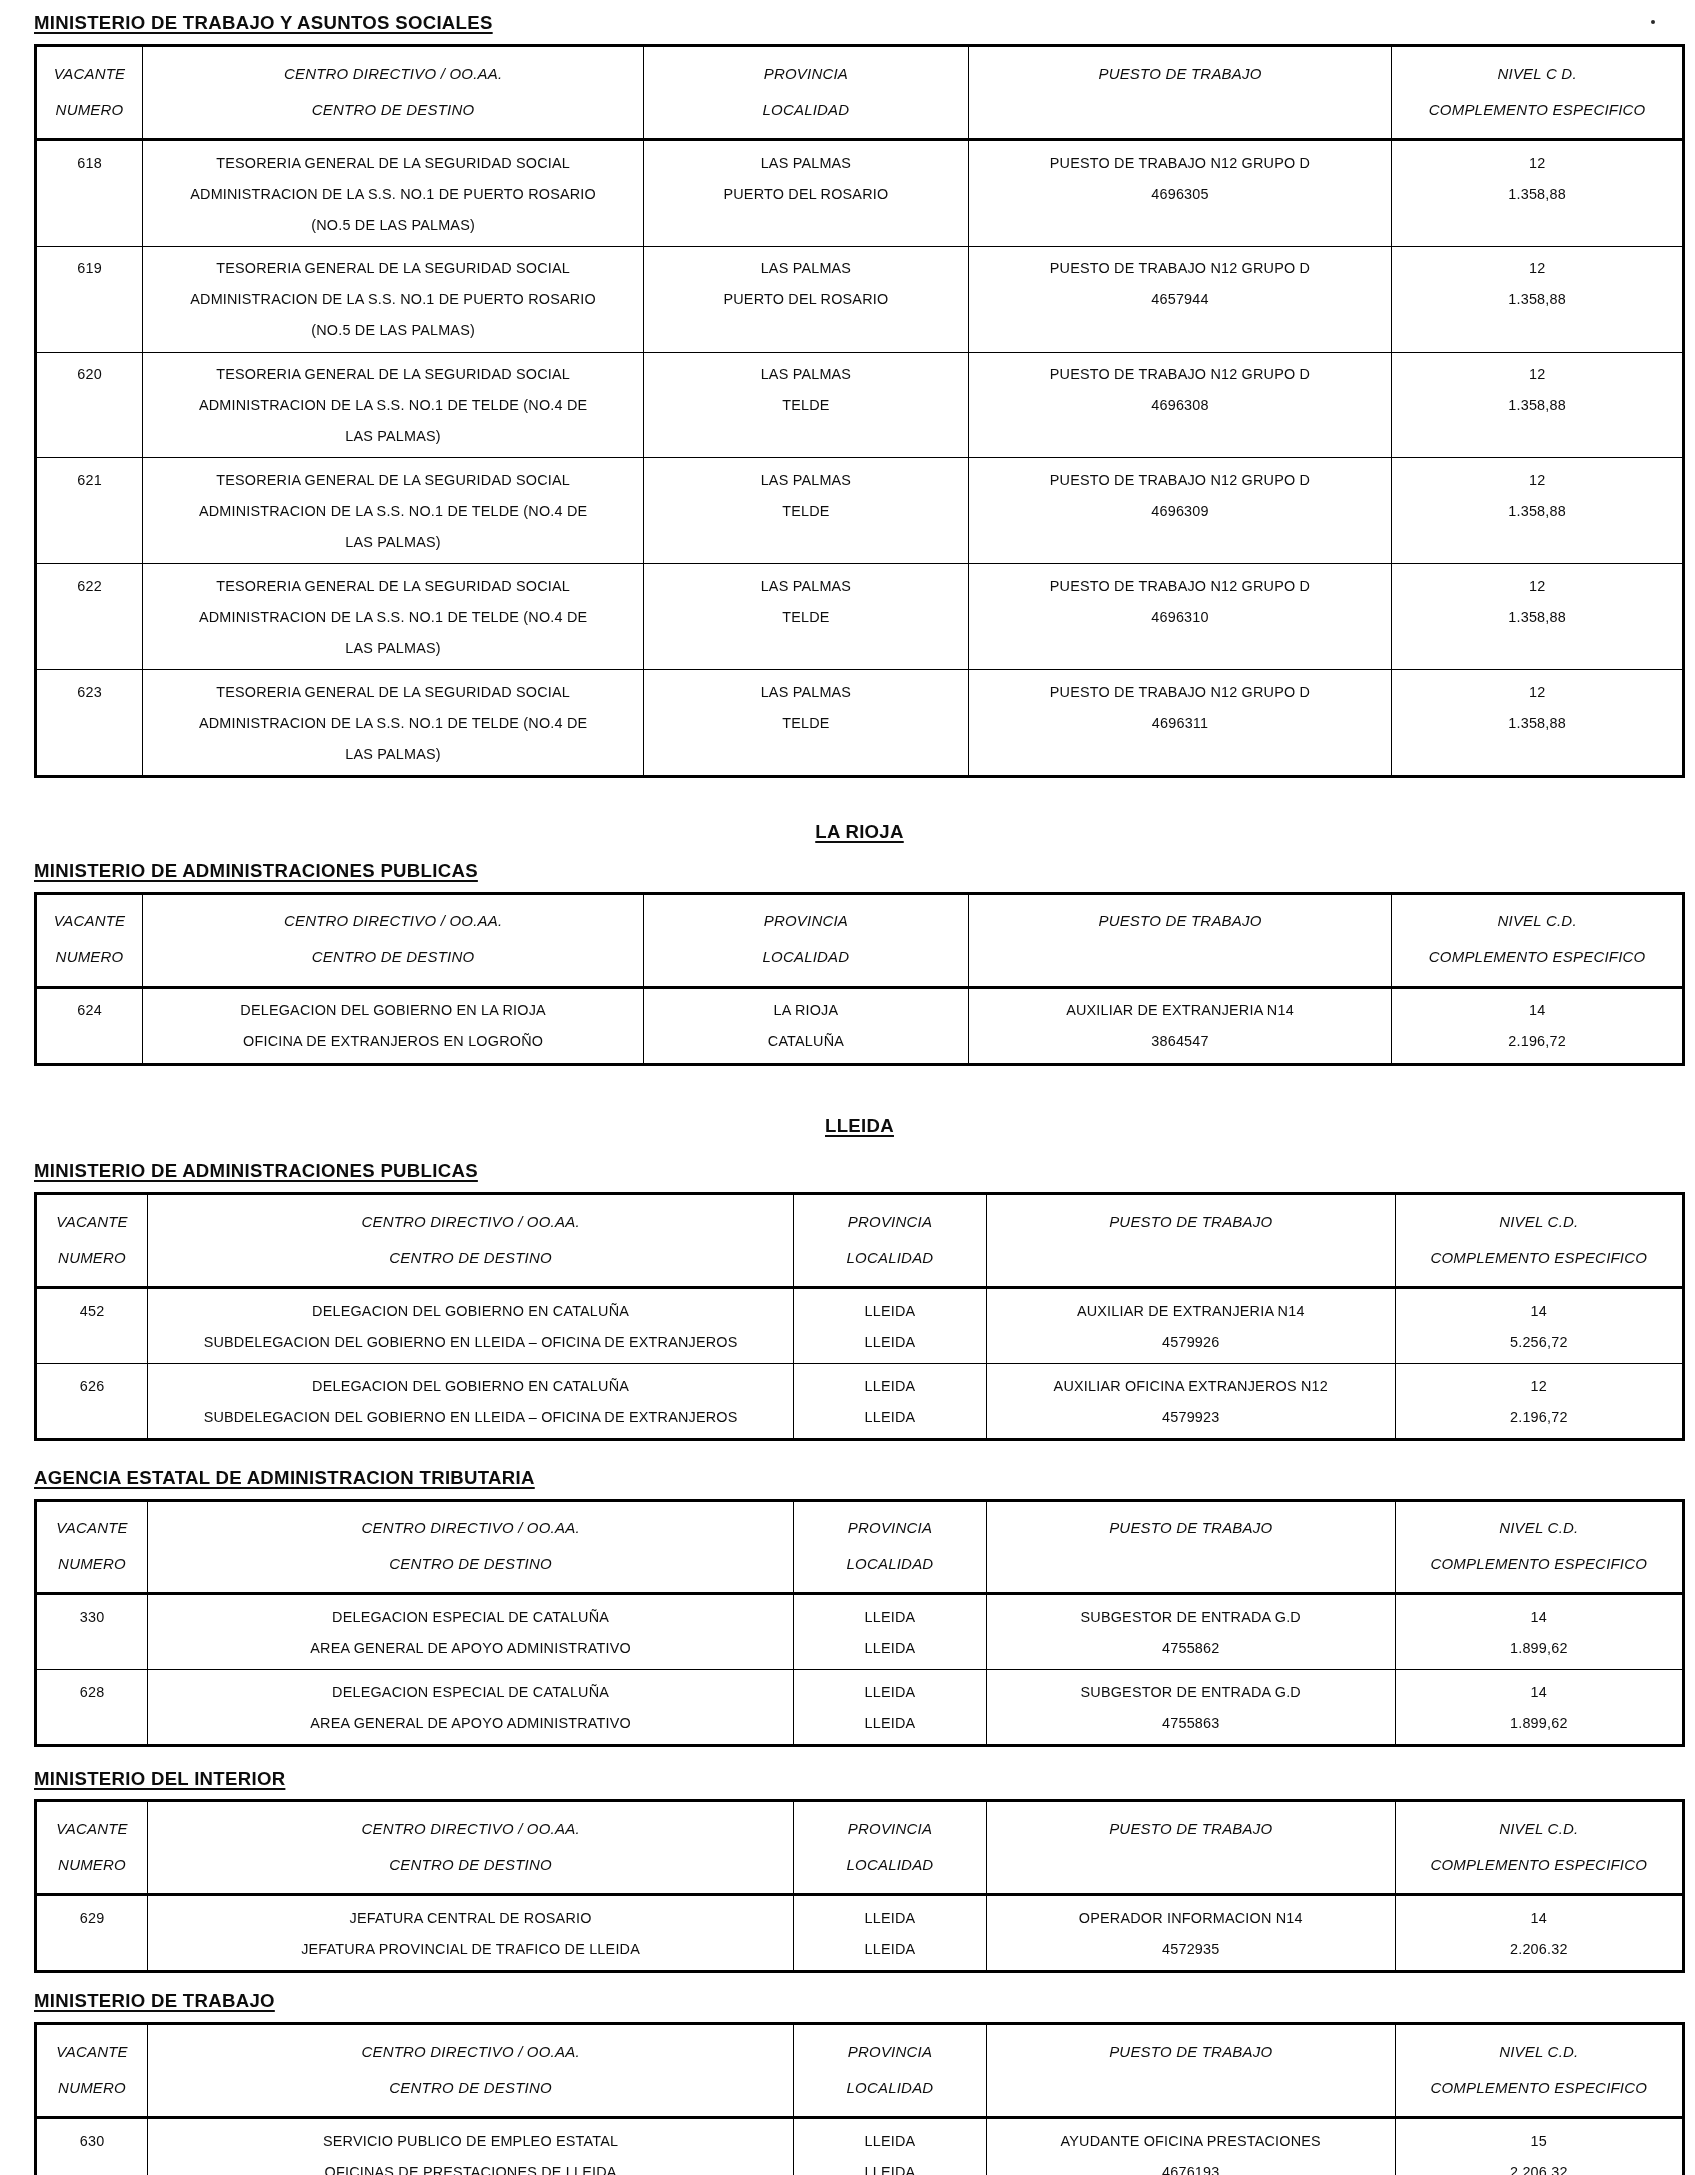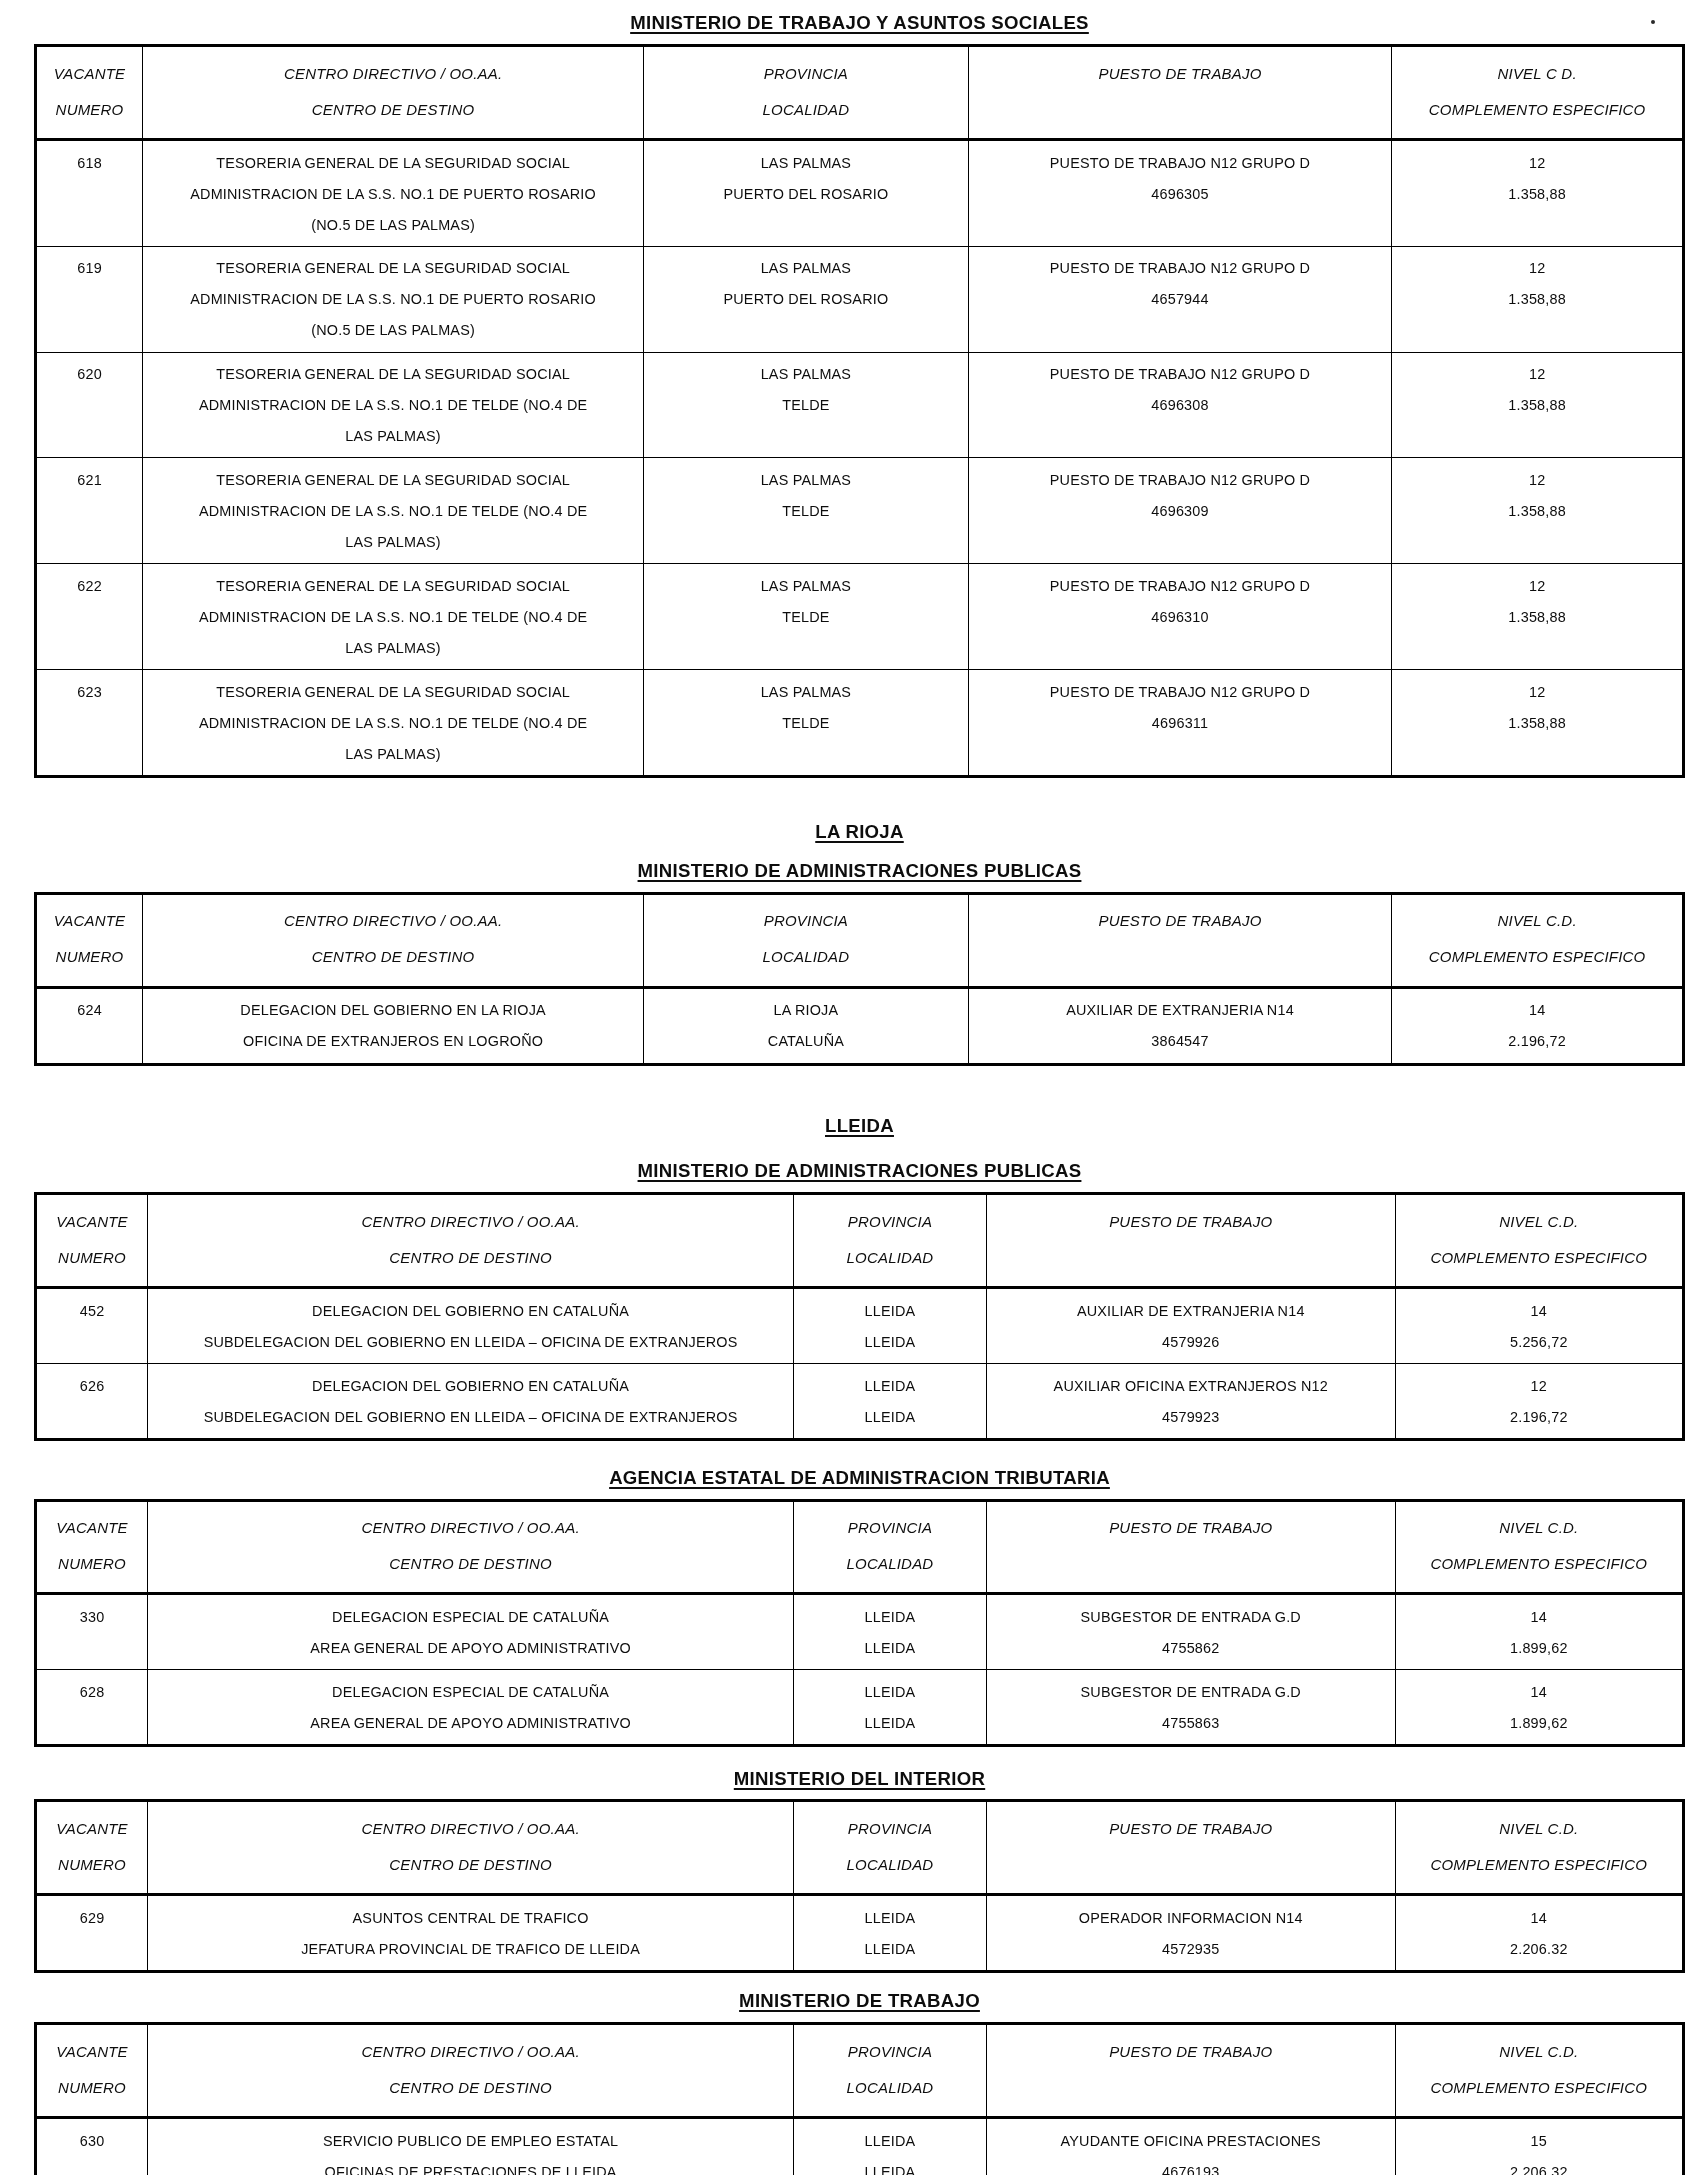--- a/index.html
+++ b/index.html
@@ -12,21 +12,21 @@
   .content{padding:8.5px 10.2px 0 34px;width:1651px;}
   .speck{position:absolute;top:20.3px;left:1651px;width:4.2px;height:4.2px;background:#2a2a2a;border-radius:50%;}
 
   h2.region{
     margin:0;text-align:center;
     font-size:18.6px;font-weight:bold;
     text-decoration:underline;text-decoration-thickness:1.7px;text-underline-offset:3.4px;
     letter-spacing:0.3px;height:25.4px;line-height:25.4px;
   }
   h3.ministry{
-    margin:0 0 8.5px 0;text-align:center;
+    margin:0 0 8.5px 0;text-align:left;
     font-size:18.6px;font-weight:bold;
     text-decoration:underline;text-decoration-thickness:1.7px;text-underline-offset:3.4px;
     letter-spacing:0.3px;height:25.4px;line-height:25.4px;
   }
 
   table.vtable{
     width:100%;table-layout:fixed;
     border-collapse:collapse;border:3.4px solid #000;
   }
   table.vtable th,table.vtable td{
@@ -480,21 +480,21 @@
               <div class="line">COMPLEMENTO ESPECIFICO</div>
             </th>
           </tr>
         </thead>
         <tbody>
           <tr>
             <td>
               <div class="line">629</div>
             </td>
             <td>
-              <div class="line">ASUNTOS CENTRAL DE TRAFICO</div>
+              <div class="line">JEFATURA CENTRAL DE ROSARIO</div>
               <div class="line">JEFATURA PROVINCIAL DE TRAFICO DE LLEIDA</div>
             </td>
             <td>
               <div class="line">LLEIDA</div>
               <div class="line">LLEIDA</div>
             </td>
             <td>
               <div class="line">OPERADOR INFORMACION N14</div>
               <div class="line">4572935</div>
             </td>

